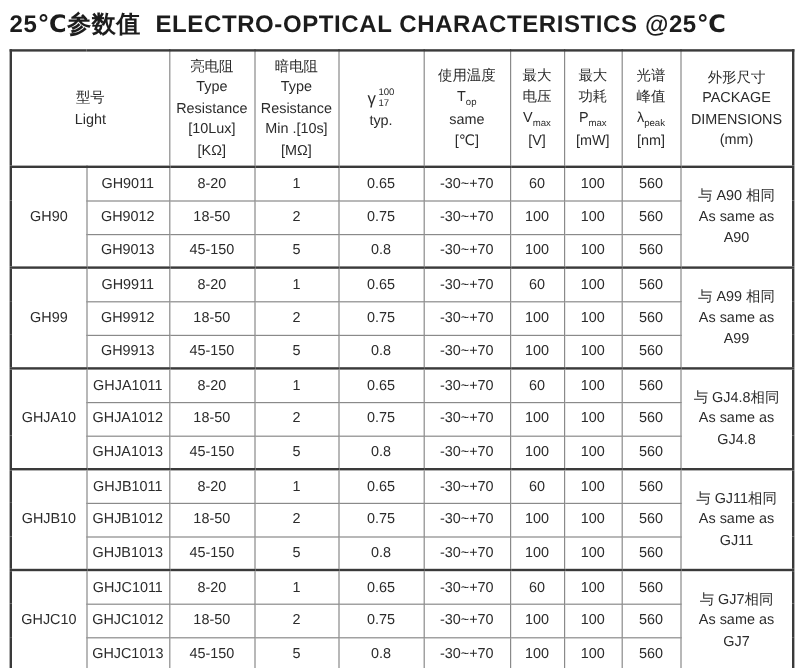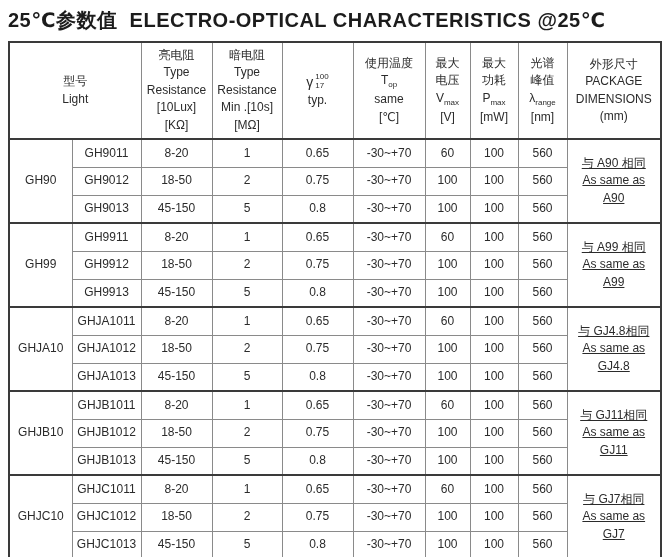--- a/index.html
+++ b/index.html
@@ -41,21 +41,21 @@
   tr.group-start td, tr.group-start th { border-top: 2px solid #3a3a3a; }
   tbody tr { height: 28px; }
   .hdr-line { display: block; }
   .gamma-wrap { display: inline-flex; align-items: center; justify-content: center; }
   .gamma-sym { font-size: 14px; }
   .gamma-stack {
     display: inline-flex; flex-direction: column;
     font-size: 8px; line-height: 1.1; margin-left: 2px; text-align: left;
   }
   sub { font-size: 8px; text-align: center; }
-  .pkg-cell { line-height: 1.5; text-decoration: underline; }
+  .pkg-cell { line-height: 1.5; }
 </style>
 </head>
 <body>
 
 <div class="page">
 
   <div class="title">25℃参数值  ELECTRO-OPTICAL CHARACTERISTICS @25℃</div>
 
   <table class="spec">
     <colgroup>
@@ -114,21 +114,21 @@
         </th>
         <th>
           <span class="hdr-line">最大</span>
           <span class="hdr-line">功耗</span>
           <span class="hdr-line"><span>P</span><sub>max</sub></span>
           <span class="hdr-line">[mW]</span>
         </th>
         <th>
           <span class="hdr-line">光谱</span>
           <span class="hdr-line">峰值</span>
-          <span class="hdr-line"><span>λ</span><sub>range</sub></span>
+          <span class="hdr-line"><span>λ</span><sub>peak</sub></span>
           <span class="hdr-line">[nm]</span>
         </th>
         <th>
           <span class="hdr-line">外形尺寸</span>
           <span class="hdr-line">PACKAGE</span>
           <span class="hdr-line">DIMENSIONS</span>
           <span class="hdr-line">(mm)</span>
         </th>
       </tr>
     </thead>

